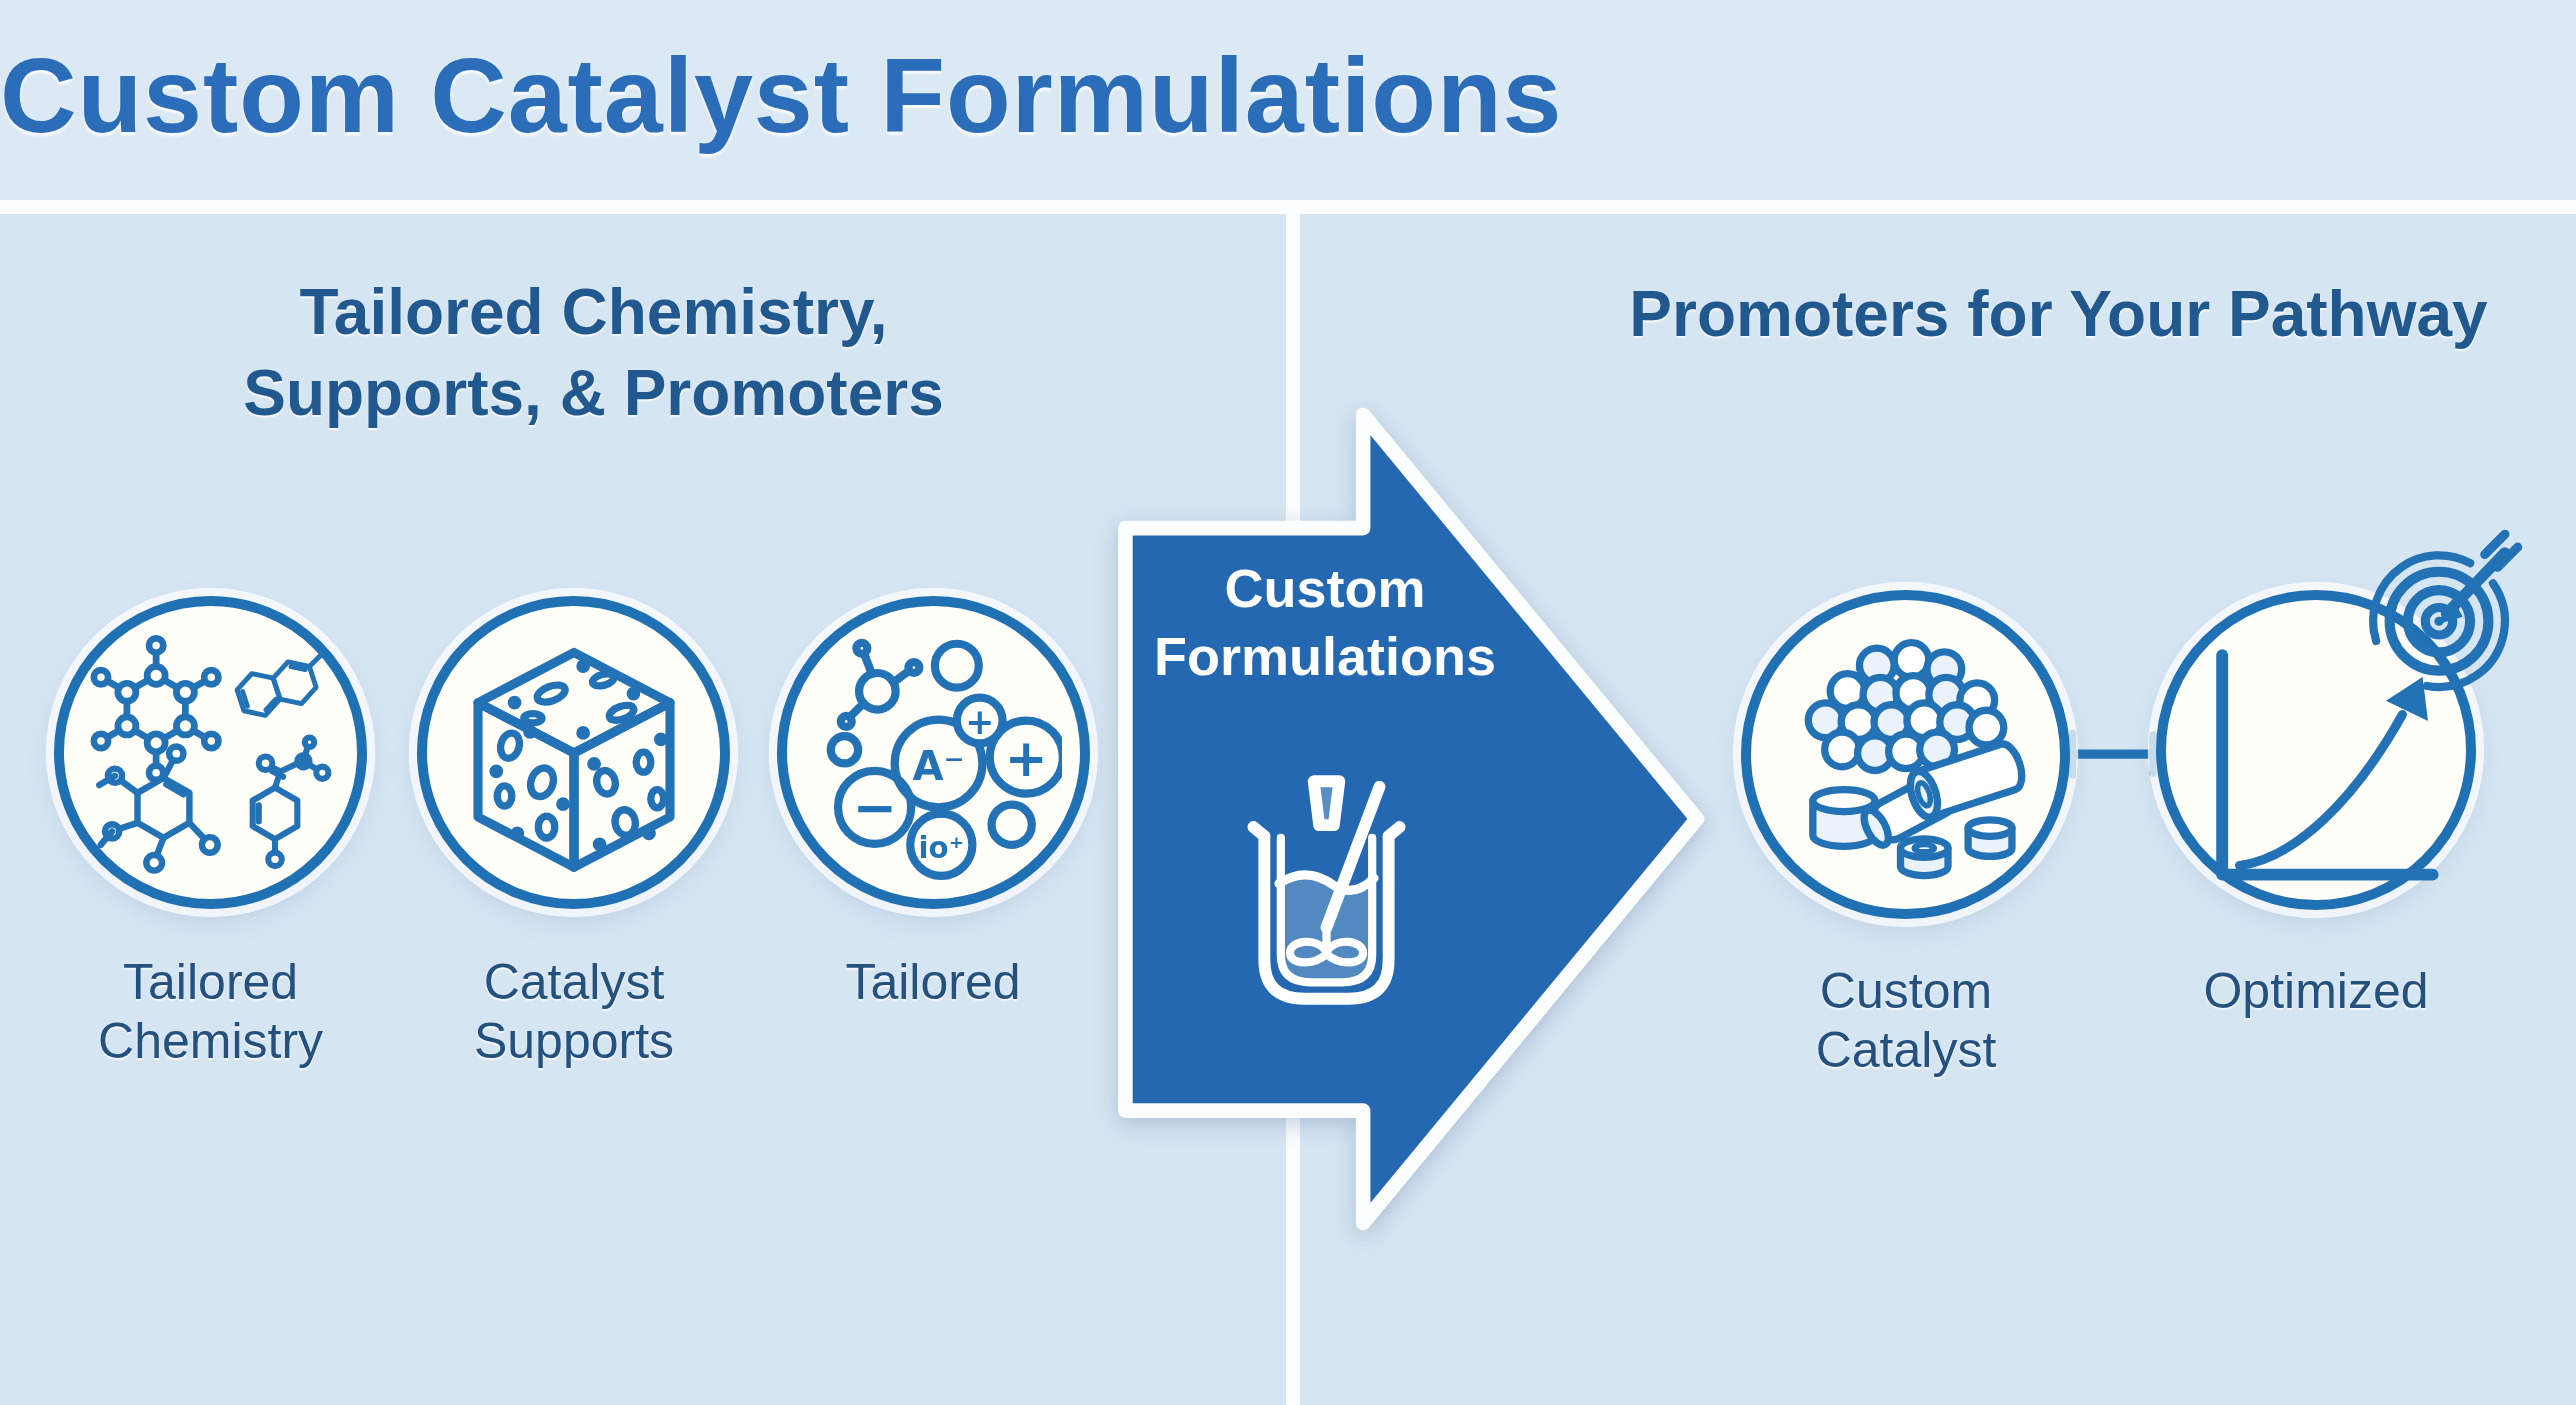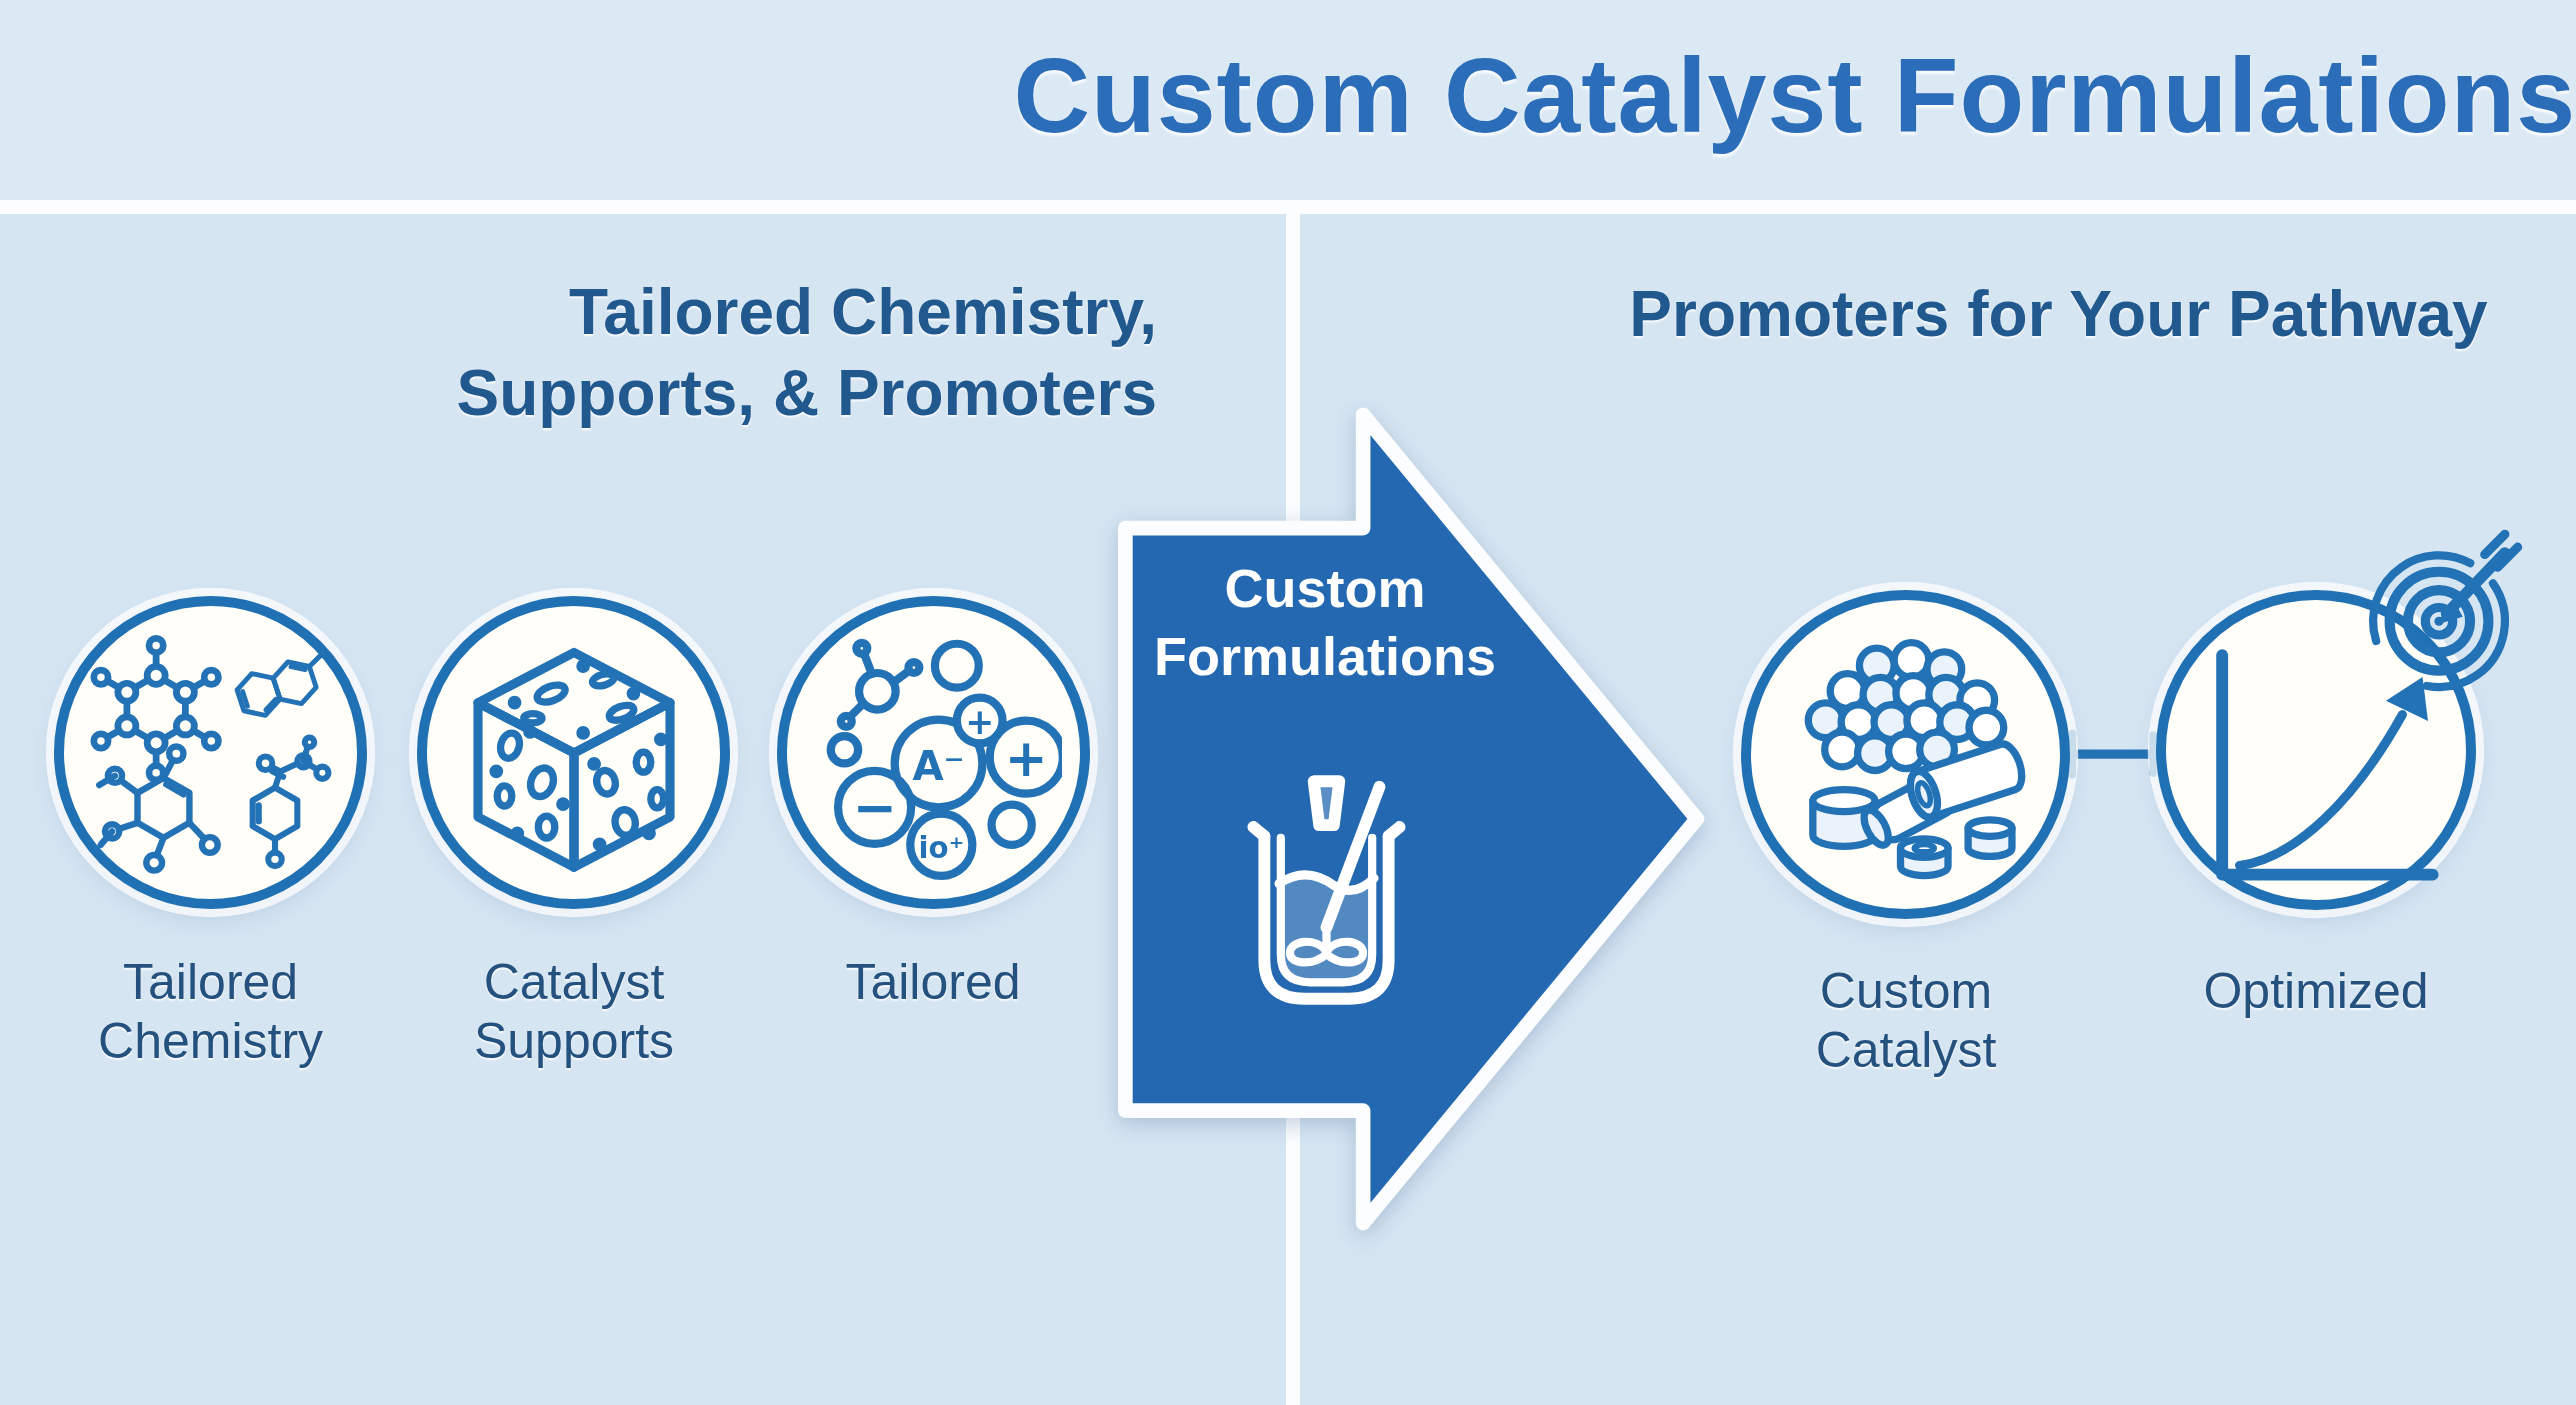--- a/index.html
+++ b/index.html
@@ -3,32 +3,32 @@
 <meta charset="utf-8">
 <style>
   html,body{margin:0;padding:0;background:#d6e5f2;}
   .canvas{
     position:relative;width:2576px;height:1405px;overflow:hidden;
     background:#d6e5f2;
     font-family:"Liberation Sans","DejaVu Sans",sans-serif;
   }
   .title-band{position:absolute;left:0;top:0;width:2576px;height:200px;background:#dbe9f5;}
   .page-title{
-    position:absolute;left:0;top:35px;width:2576px;text-align:right;
+    position:absolute;left:0;top:35px;width:2576px;text-align:left;
     font-size:106px;font-weight:bold;color:#2b6db8;letter-spacing:0.9px;
     text-shadow:0 2.7px 2.7px rgba(255,255,255,0.9),0 0.9px 0 rgba(20,60,110,0.18);
   }
   .hr-line{position:absolute;left:0;top:200px;width:2576px;height:13.7px;background:#fbfdfe;z-index:1;}
   .v-divider{position:absolute;left:1286px;top:214px;width:13.7px;height:1191px;background:#fbfdfe;z-index:1;}
   .section-heading{
     position:absolute;text-align:center;font-weight:bold;color:#21598f;
     font-size:64px;line-height:81px;z-index:2;
     text-shadow:0 1.8px 1.8px rgba(255,255,255,0.85);
   }
-  .heading-left{left:4px;top:272px;width:1153px;text-align:right;}
+  .heading-left{left:17px;top:272px;width:1153px;}
   .heading-right{left:1546px;top:274px;width:1025px;}
   .circle{
     position:absolute;border-radius:50%;background:#fffef8;border:10px solid #2070b4;
     box-sizing:border-box;display:flex;align-items:center;justify-content:center;z-index:2;
     box-shadow:0 0 0 8.2px rgba(255,255,255,0.75),0 9.1px 24px rgba(110,145,185,0.28);
   }
   .circle-label{
     position:absolute;text-align:center;color:#24517d;font-size:50px;line-height:59px;z-index:2;
     text-shadow:0 1.8px 1.8px rgba(255,255,255,0.8);
   }

